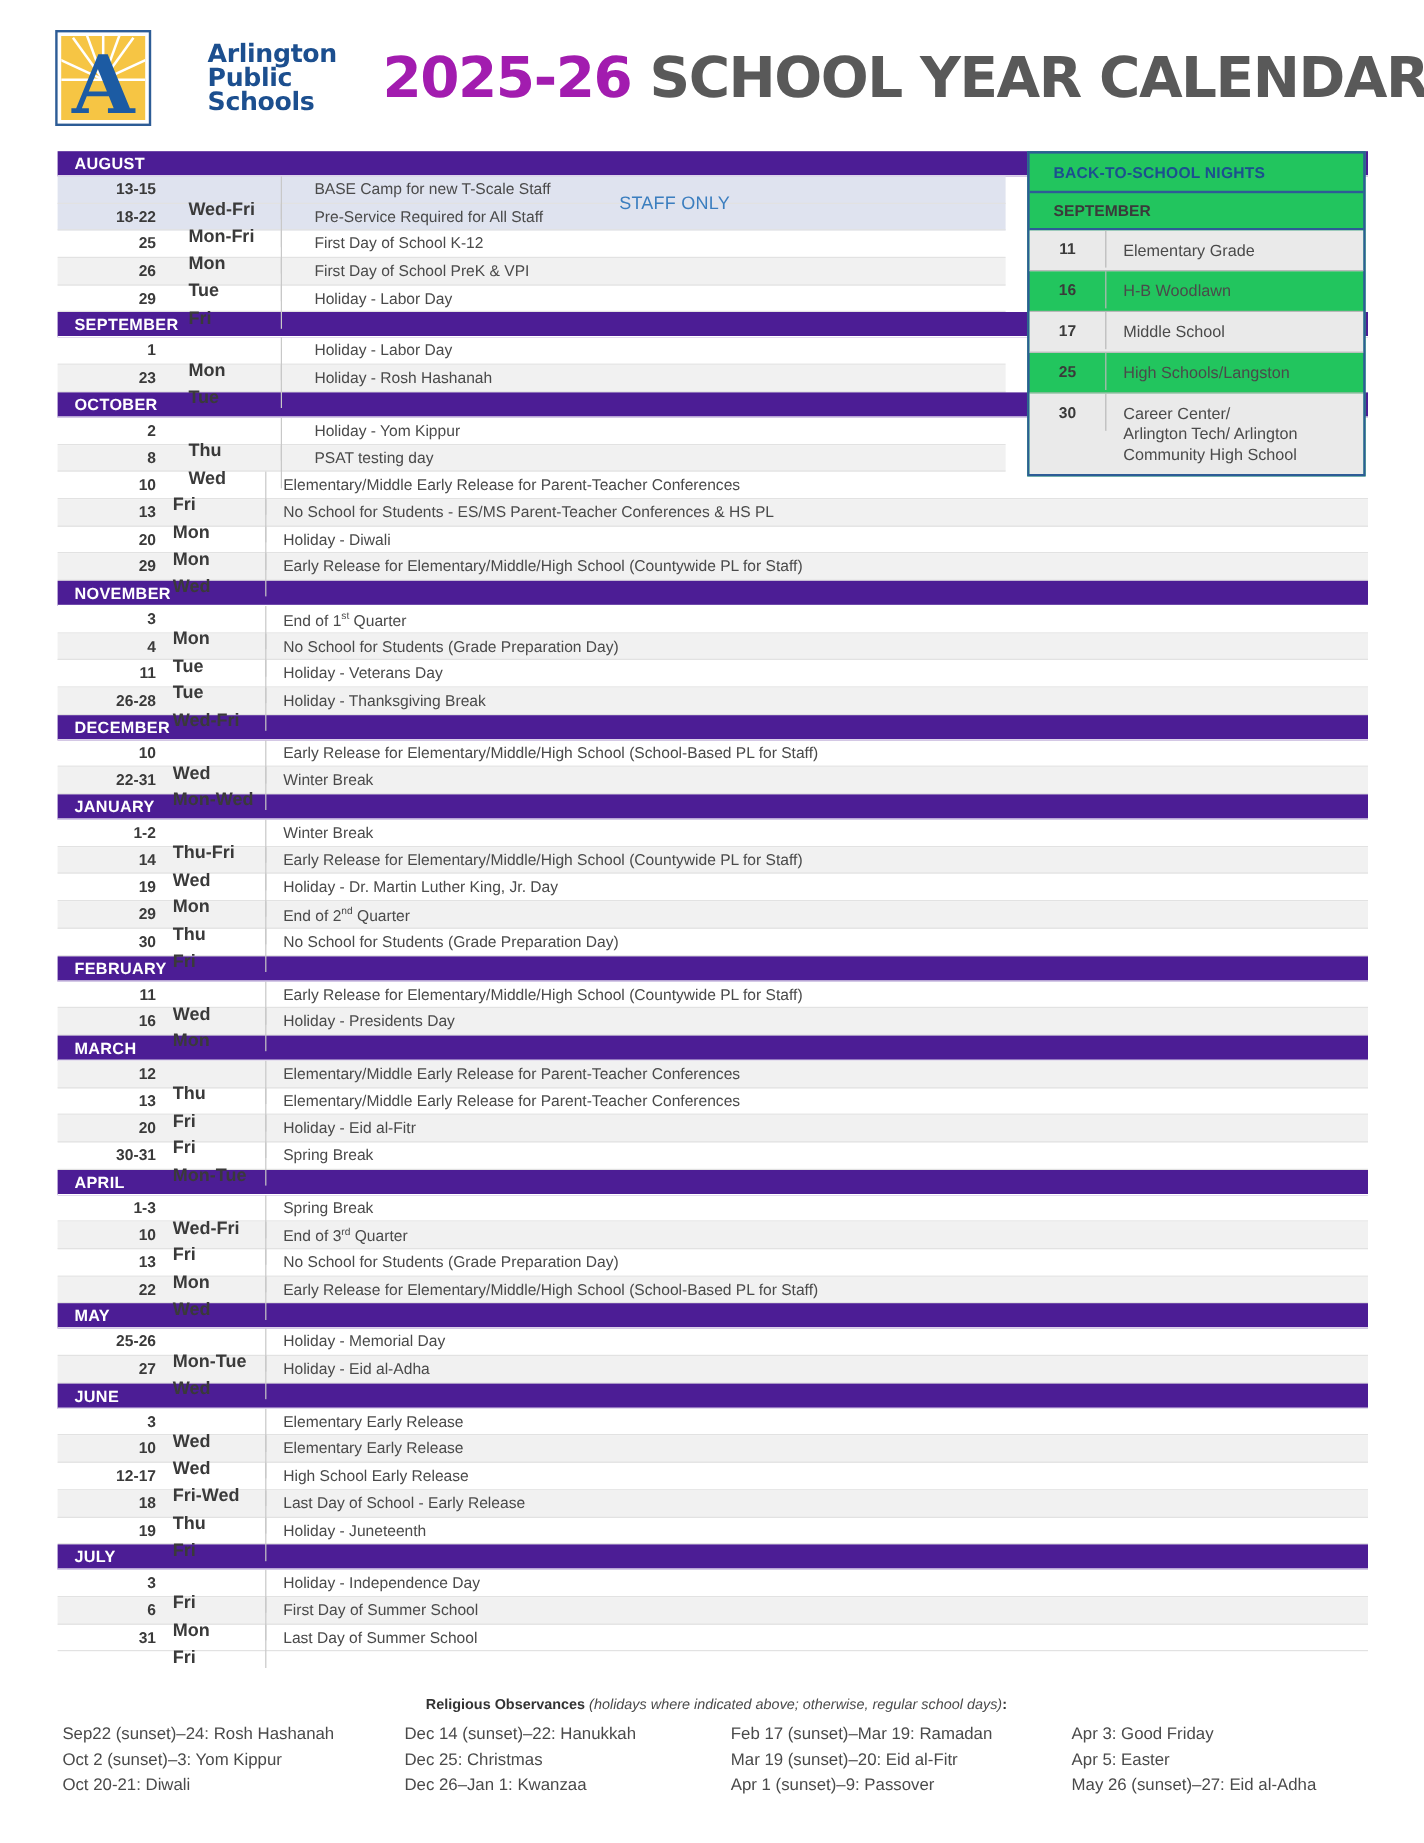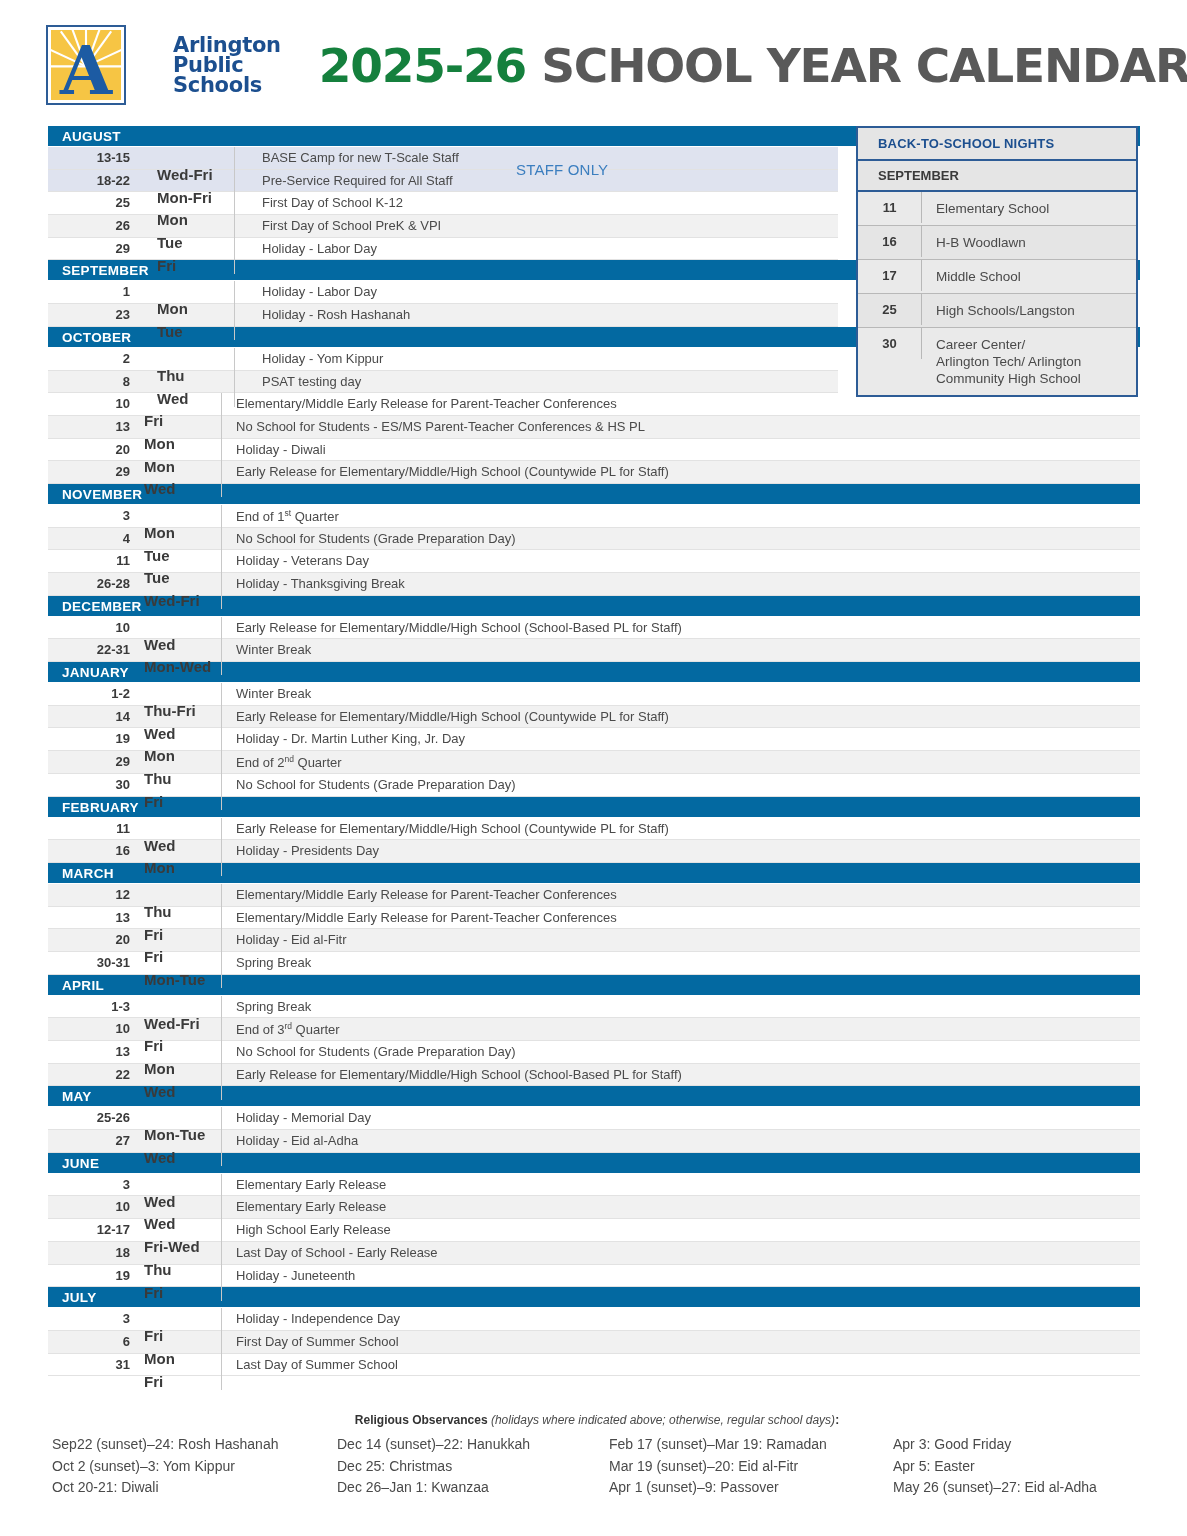--- a/index.html
+++ b/index.html
@@ -50,32 +50,32 @@
     margin-left: 38px;
   }
   .title {
     margin-left: 38px;
     font-family: "DejaVu Sans", sans-serif;
     font-weight: bold;
     font-size: 47px;
     letter-spacing: -1.2px;
     white-space: nowrap;
   }
-  .title .yr { color: #15803d; }
+  .title .yr { color: #a21caf; }
   .title .rest { color: #595959; }
 
   
   .cal {
     position: absolute;
     left: 48px;
     top: 126px;
     width: 1092px;
   }
   .month-bar {
-    background: #0369a1;
+    background: #4c1d95;
     color: #ffffff;
     font-weight: bold;
     font-size: 13.5px;
     letter-spacing: 0.3px;
     padding: 4px 0 4px 14px;
     height: 21px;
     line-height: 13px;
     border-bottom: 1px solid #ffffff;
   }
   .row {
@@ -126,21 +126,21 @@
     letter-spacing: 0.2px;
   }
 
   
   .btsn {
     position: absolute;
     left: 856px;
     top: 126px;
     width: 282px;
     border: 2px solid #2d5c96;
-    background: #e5e5e5;
+    background: #22c55e;
   }
   .btsn-title {
     padding: 8px 0 8px 20px;
     font-weight: bold;
     font-size: 13px;
     color: #1c4f8f;
     letter-spacing: 0.2px;
     border-bottom: 2px solid #2d5c96;
   }
   .btsn-sub {
@@ -467,21 +467,21 @@
     </div>
 
   <div class="staff-label">STAFF ONLY</div>
 
   <div class="btsn">
     <div class="btsn-title">BACK-TO-SCHOOL NIGHTS</div>
     <div class="btsn-sub">SEPTEMBER</div>
     <div id="btsn-rows">
         <div class="btsn-row shade">
           <div class="btsn-d">11</div>
-          <div class="btsn-t" style="white-space: pre-line;">Elementary School</div>
+          <div class="btsn-t" style="white-space: pre-line;">Elementary Grade</div>
         </div>
         <div class="btsn-row">
           <div class="btsn-d">16</div>
           <div class="btsn-t" style="white-space: pre-line;">H-B Woodlawn</div>
         </div>
         <div class="btsn-row shade">
           <div class="btsn-d">17</div>
           <div class="btsn-t" style="white-space: pre-line;">Middle School</div>
         </div>
         <div class="btsn-row">

